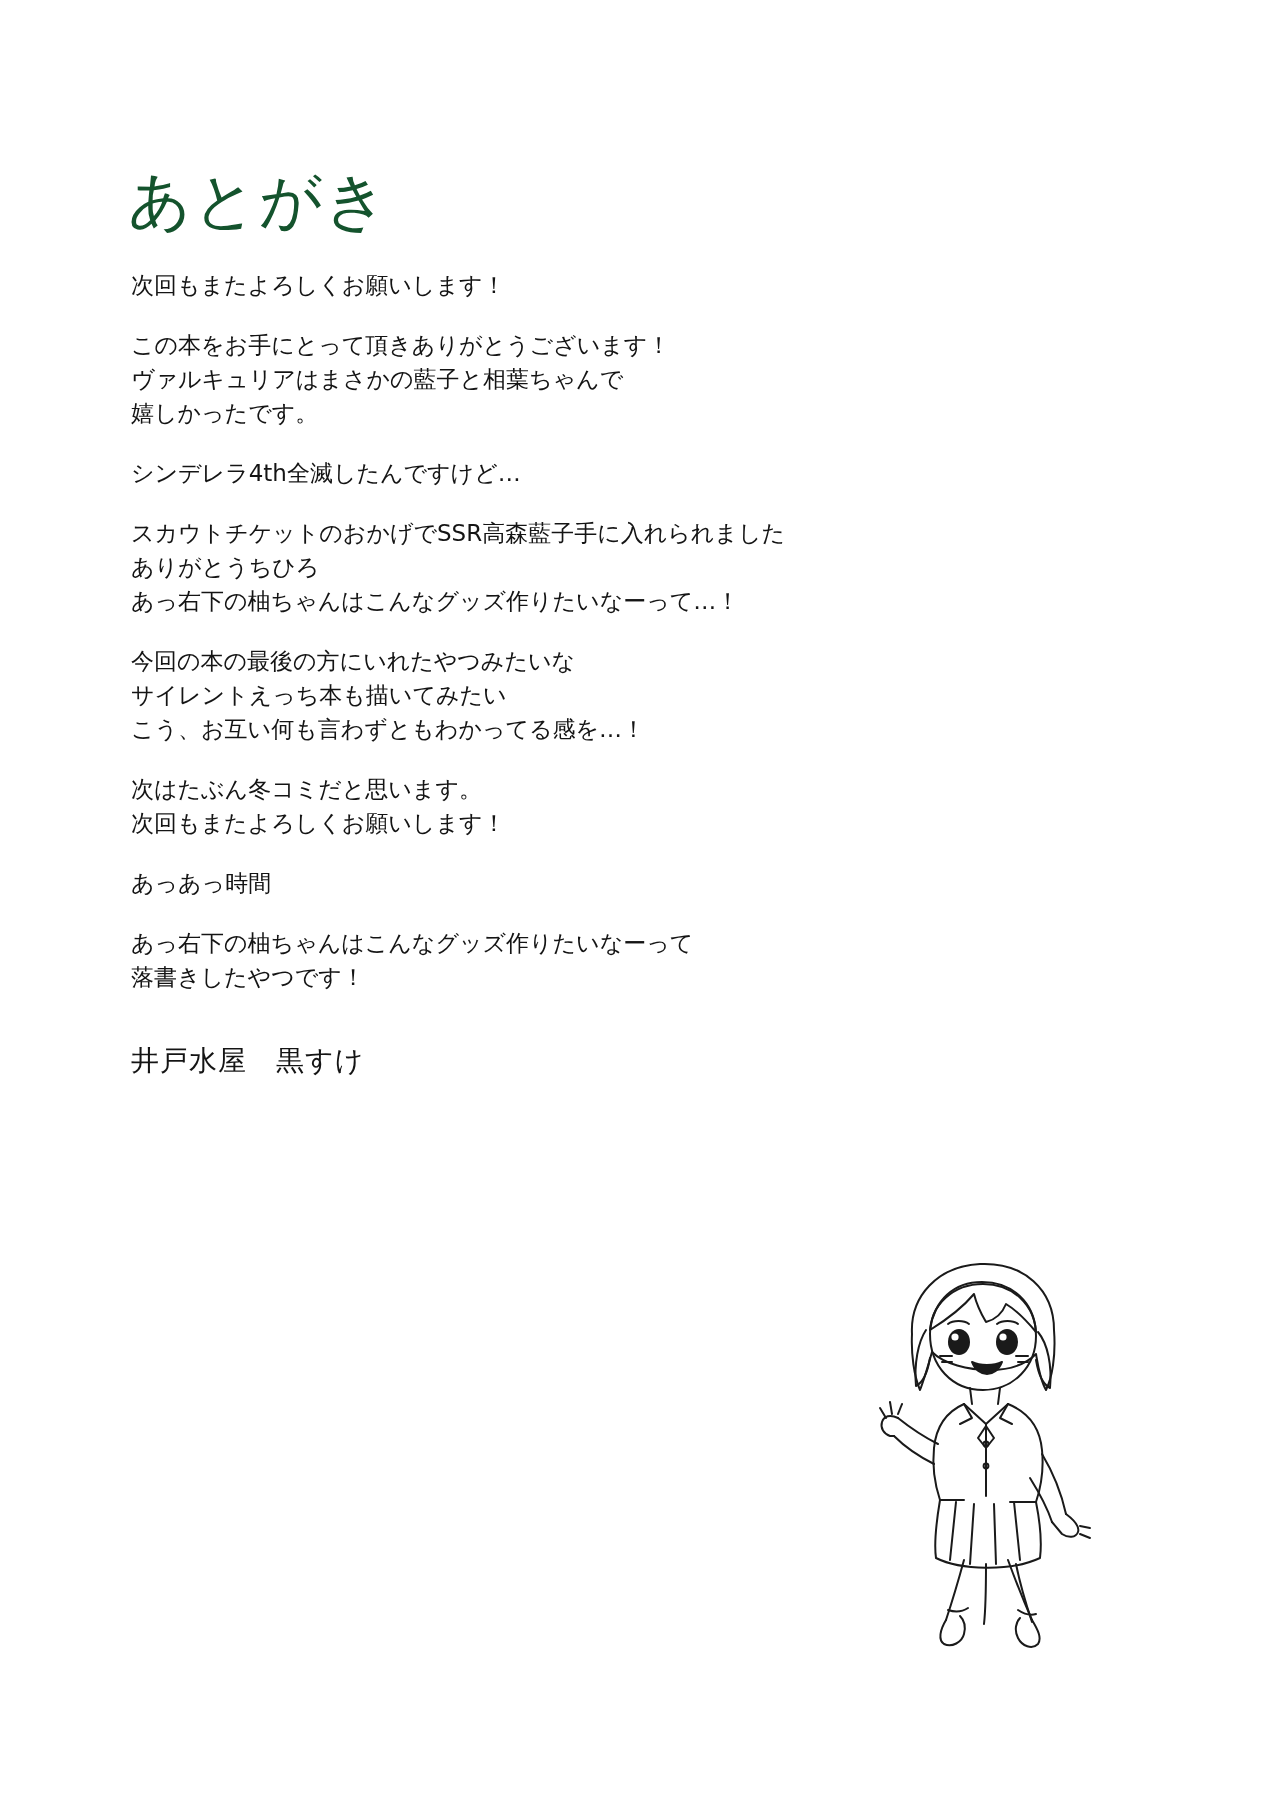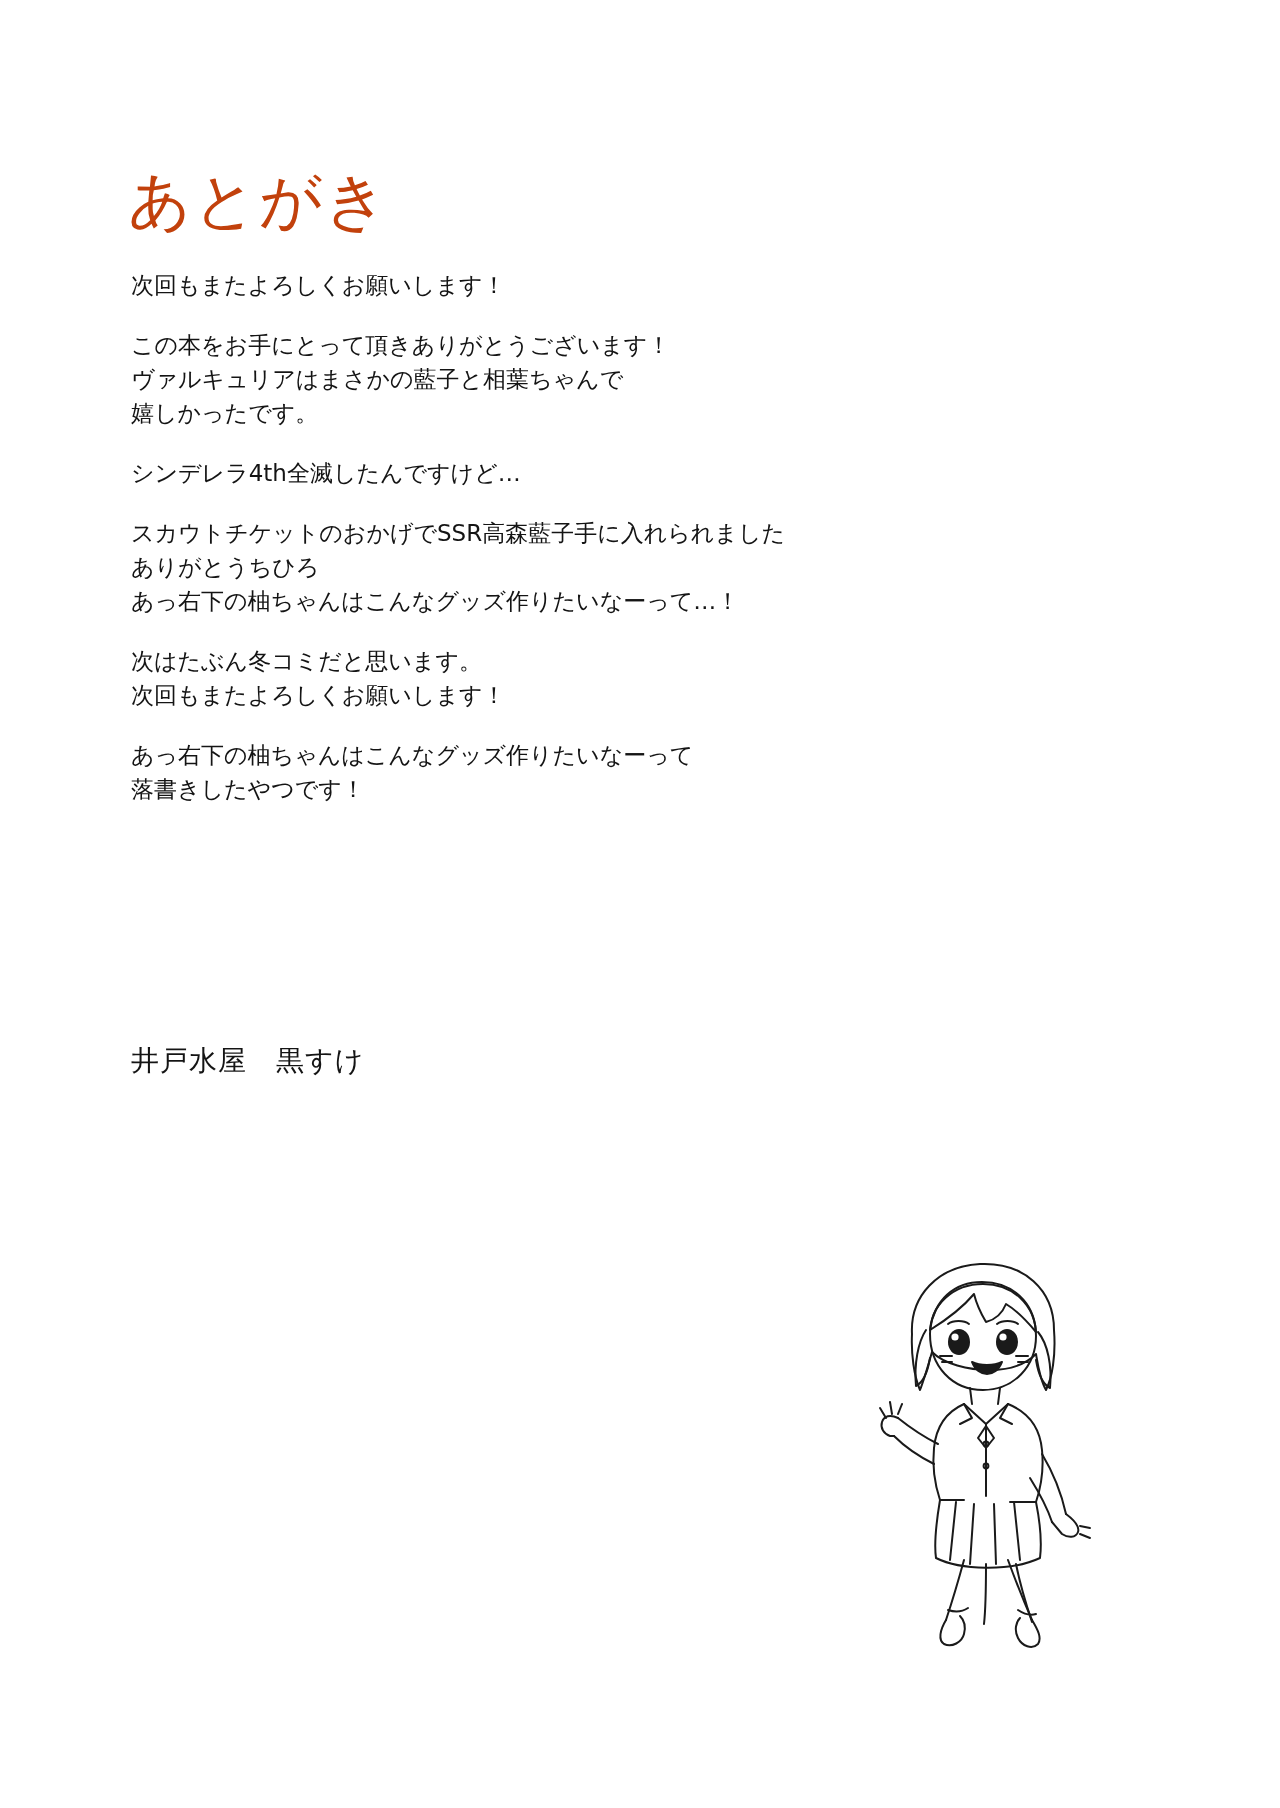--- a/index.html
+++ b/index.html
@@ -17,21 +17,21 @@
     color: #111111;
   }
   .title {
     position: absolute;
     left: 128px;
     top: 128px;
     font-size: 62px;
     line-height: 1.0;
     letter-spacing: 2px;
     font-weight: 400;
-    color: #c2410c;
+    color: #14532d;
     white-space: nowrap;
   }
   .body-text {
     position: absolute;
     left: 131px;
     top: 268px;
     width: 900px;
     font-size: 23px;
     line-height: 1.48;
     color: #141414;
@@ -72,22 +72,26 @@
 
   <div class="body-text">
     <p class="para">次回もまたよろしくお願いします！</p>
     <p class="para">この本をお手にとって頂きありがとうございます！
 ヴァルキュリアはまさかの藍子と相葉ちゃんで
 嬉しかったです。</p>
     <p class="para">シンデレラ4th全滅したんですけど…</p>
     <p class="para">スカウトチケットのおかげでSSR高森藍子手に入れられました
 ありがとうちひろ
 あっ右下の柚ちゃんはこんなグッズ作りたいなーって…！</p>
+    <p class="para">今回の本の最後の方にいれたやつみたいな
+サイレントえっち本も描いてみたい
+こう、お互い何も言わずともわかってる感を…！</p>
     <p class="para">次はたぶん冬コミだと思います。
 次回もまたよろしくお願いします！</p>
+    <p class="para">あっあっ時間</p>
     <p class="para">あっ右下の柚ちゃんはこんなグッズ作りたいなーって
 落書きしたやつです！</p>
   </div>
 
   <div class="signature">井戸水屋　黒すけ</div>
 
   <div class="illustration">
     <svg viewBox="0 0 290 440" xmlns="http://www.w3.org/2000/svg" fill="none" stroke="#1a1a1a" stroke-width="2" stroke-linecap="round" stroke-linejoin="round">
 
       <path d="M72 96 C70 58 98 28 140 26 C184 24 214 52 214 92 C216 118 212 140 206 152 C200 142 198 128 196 116 C186 126 170 132 150 132 C128 132 104 126 92 114 C88 128 84 142 80 152 C74 138 71 116 72 96 Z"></path>

